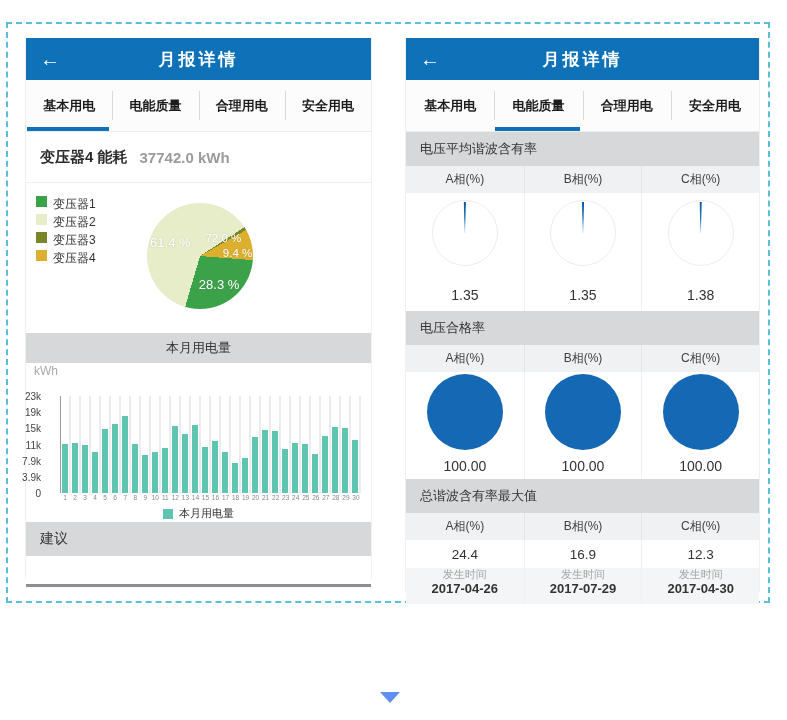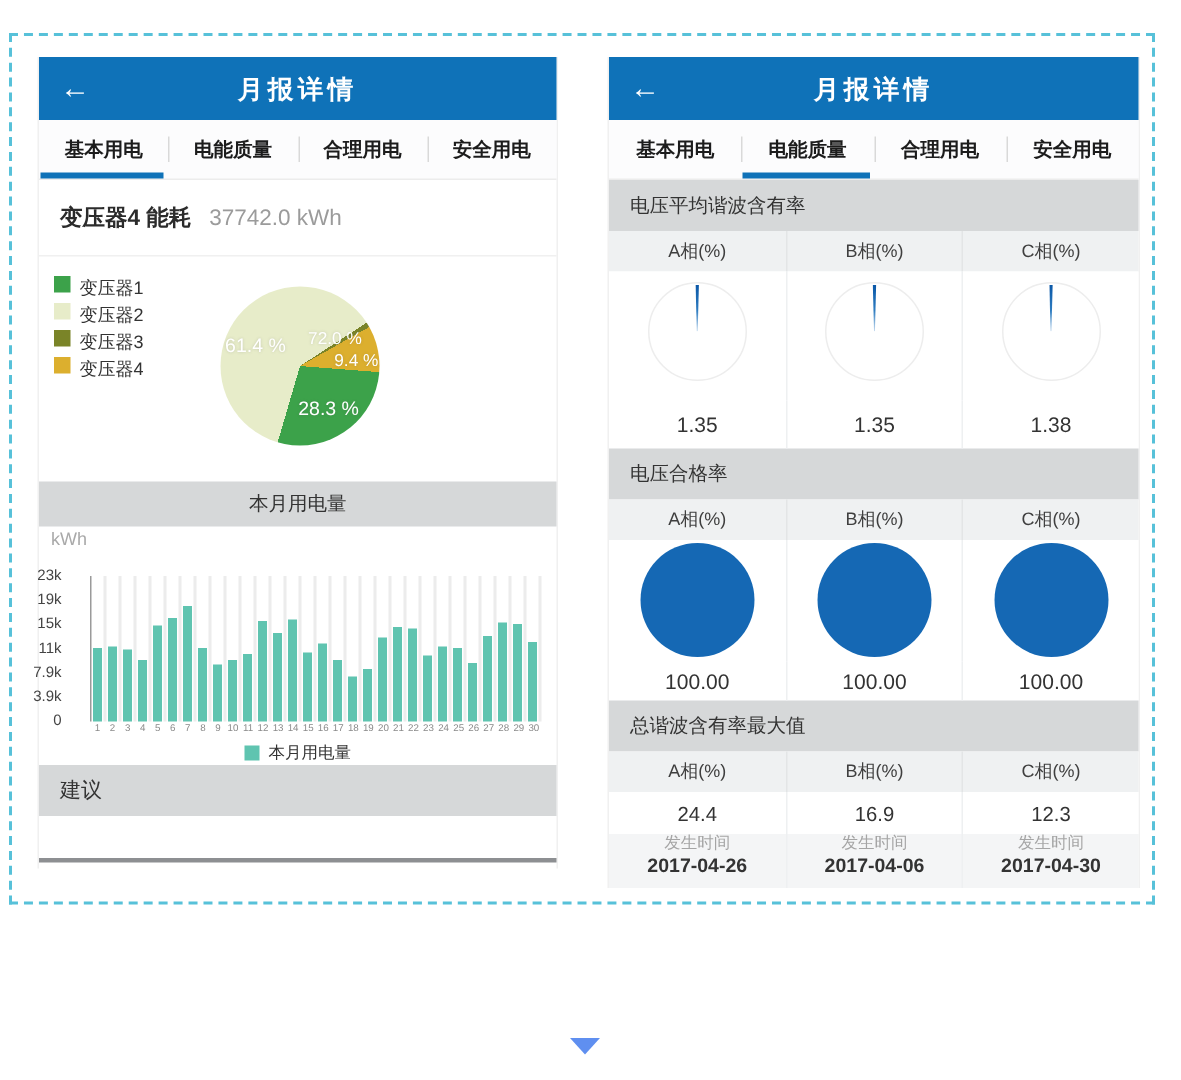--- a/index.html
+++ b/index.html
@@ -11,33 +11,33 @@
 
   .phone { position: absolute; background: #fff; border-left: 1px solid #f0f0f0; border-right: 1px solid #f0f0f0; }
   .phone-left  { left: 17px;  top: 14px; width: 347px; height: 541px; }
   .phone-right { left: 397px; top: 14px; width: 355px; height: 554px; }
 
   .app-header { height: 42px; background: #0f72b8; color: #fff; position: relative;
                 display: flex; align-items: center; justify-content: center; }
   .back-arrow { position: absolute; left: 14px; font-size: 20px; line-height: 1; cursor: pointer; }
   .app-title  { font-size: 17px; font-weight: bold; letter-spacing: 3px; }
 
-  .tabs { height: 40px; display: flex; background: #fcfcfd; border-bottom: 1px solid #ececec; }
+  .tabs { height: 52px; display: flex; background: #fcfcfd; border-bottom: 1px solid #ececec; }
   .tab  { flex: 1; display: flex; align-items: center; justify-content: center;
           font-size: 13px; font-weight: bold; color: #1c1c1c; position: relative; }
   .tab + .tab::before { content: ''; position: absolute; left: 0; top: 11px; bottom: 11px;
                         width: 1px; background: #d9d9d9; }
   .tab.active::after  { content: ''; position: absolute; left: 1px; right: 3px; bottom: 0;
                         height: 4px; background: #0f72b8; }
 
   
   .energy-row   { height: 51px; display: flex; align-items: center; padding: 0 14px;
                   border-bottom: 1px solid #f0f0f0; }
   .energy-label { font-size: 15px; font-weight: bold; color: #2b2b2b; }
-  .energy-value { font-size: 15px; color: #9b9b9b; margin-left: 12px; }
+  .energy-value { font-size: 15px; color: #9b9b9b; margin-left: 12px; font-weight: bold; }
 
   .pie-area   { height: 150px; position: relative; }
   .pie-legend { position: absolute; left: 10px; top: 13px; }
   .legend-item   { display: flex; align-items: flex-start; height: 18px; font-size: 12px; color: #333; }
   .legend-swatch { width: 11px; height: 11px; margin-right: 6px; flex: 0 0 auto; }
   .pie { position: absolute; left: 121px; top: 20px; width: 106px; height: 106px; border-radius: 50%; }
   .pie-label { position: absolute; color: #fff; font-size: 13px; white-space: nowrap;
                transform: translate(-50%,-50%); text-shadow: 0 0 2px rgba(90,90,90,.25); }
   .pie-label.small { font-size: 11.5px; }
 
@@ -379,21 +379,21 @@
           <div class="body-cell">16.9</div>
           <div class="body-cell">12.3</div>
         </div>
         <div class="body-row time-row">
           <div class="body-cell">
             <div class="time-label">发生时间</div>
             <div class="time-value">2017-04-26</div>
           </div>
           <div class="body-cell">
             <div class="time-label">发生时间</div>
-            <div class="time-value">2017-04-06</div>
+            <div class="time-value">2017-07-29</div>
           </div>
           <div class="body-cell">
             <div class="time-label">发生时间</div>
             <div class="time-value">2017-04-30</div>
           </div>
         </div>
       </div>
   </div>
 
 </div>

